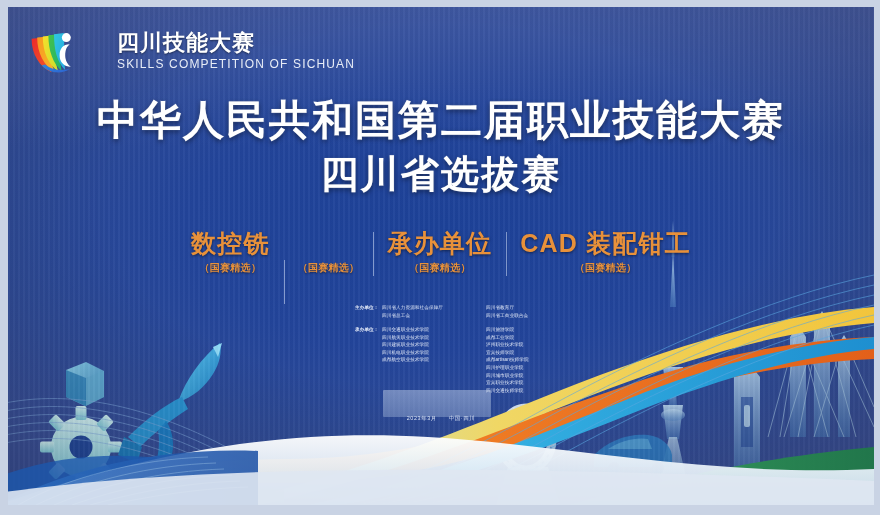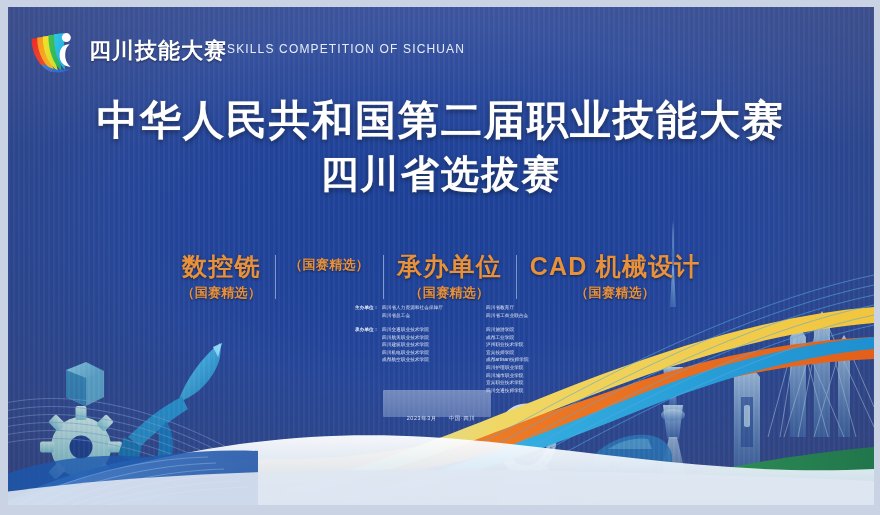--- a/index.html
+++ b/index.html
@@ -58,21 +58,21 @@
 
   
   .logo-wrap {
     position: absolute;
     left: 18px; top: 16px;
     display: flex;
     align-items: center;
     gap: 7px;
   }
   .logo-mark { width: 56px; height: 56px; flex: none; }
-  .logo-text { display:flex; flex-direction:row; justify-content:flex-start; }
+  .logo-text { display:flex; flex-direction:column; justify-content:flex-start;margin-left:28px; }
   .logo-cn {
     color: #ffffff;
     font-size: 22px;
     font-weight: bold;
     letter-spacing: 1px;
     line-height: 1.05;
     text-shadow: 0 1px 2px rgba(0,0,0,.45);
   }
   .logo-en {
     color: #e8edf7;
@@ -106,22 +106,21 @@
     text-shadow: 0 2px 5px rgba(0,0,0,.45), 0 0 1px rgba(255,255,255,.5);
   }
 
   
   .categories {
     position: absolute;
     left: 0; top: 222px;
     width: 866px;
     display: flex;
     justify-content: center;
-    align-items: flex-start;
-    margin-top: 23px;
+    align-items: flex-end;
   }
   .cat {
     padding: 0 14px;
     text-align: center;
     position: relative;
   }
   .cat + .cat::before{
     content:"";
     position:absolute; left:0; top:3px;
     width:1px; height:44px;
@@ -131,21 +130,21 @@
     color: #e8913a;
     font-size: 25px;
     font-weight: bold;
     letter-spacing: 1.2px;
     line-height: 1.12;
     white-space: nowrap;
     text-shadow: 0 1px 3px rgba(0,0,0,.5);
   }
   .cat-sub {
     color: #e8913a;
-    font-size: 13px;
+    font-size: 10px;
     font-weight: bold;
     letter-spacing: .3px;
     margin-top: 4px;
     white-space: nowrap;
     text-shadow: 0 1px 2px rgba(0,0,0,.5);
   }
 
   
   .credits {
     position: absolute;
@@ -455,21 +454,21 @@
           <div class="cat-sub">（国赛精选）</div>
         </div>
         <div class="cat">
           <div class="cat-sub">（国赛精选）</div>
         </div>
         <div class="cat">
           <div class="cat-name">承办单位</div>
           <div class="cat-sub">（国赛精选）</div>
         </div>
         <div class="cat">
-          <div class="cat-name">CAD 机械设计</div>
+          <div class="cat-name">CAD 装配钳工</div>
           <div class="cat-sub">（国赛精选）</div>
         </div>
       </div>
 
       <div class="credits">
         <div class="credit-group">
           <div class="credit-label">主办单位：</div>
           <div class="credit-cols">
             <div class="credit-col">
               <div>四川省人力资源和社会保障厅</div>

